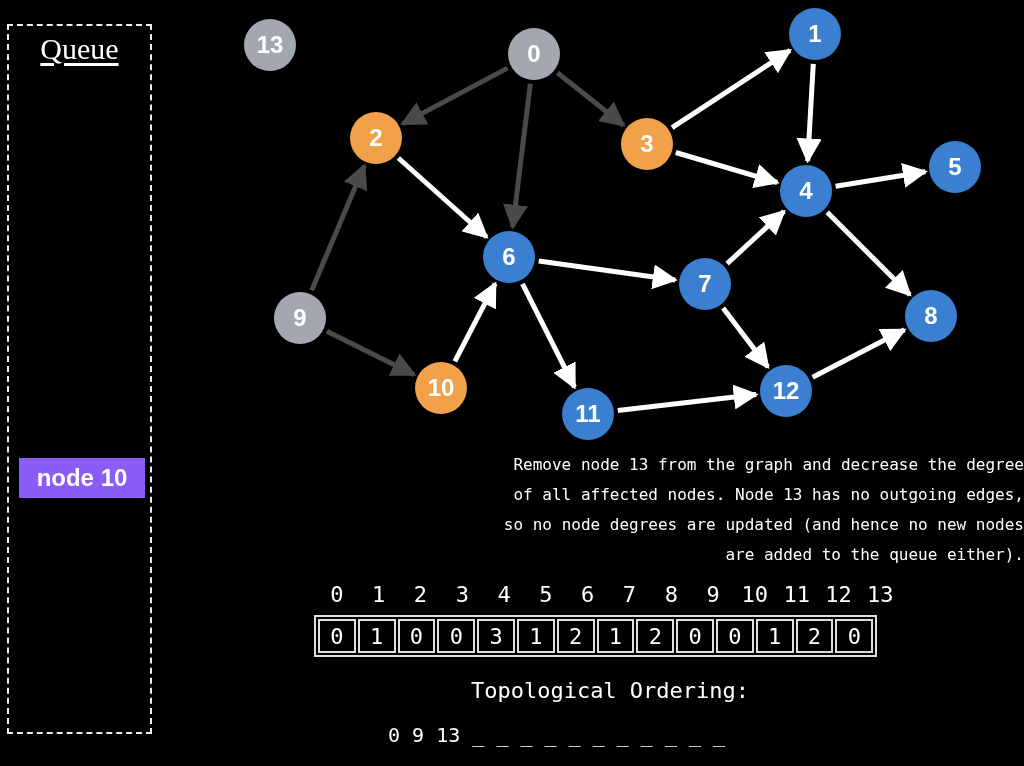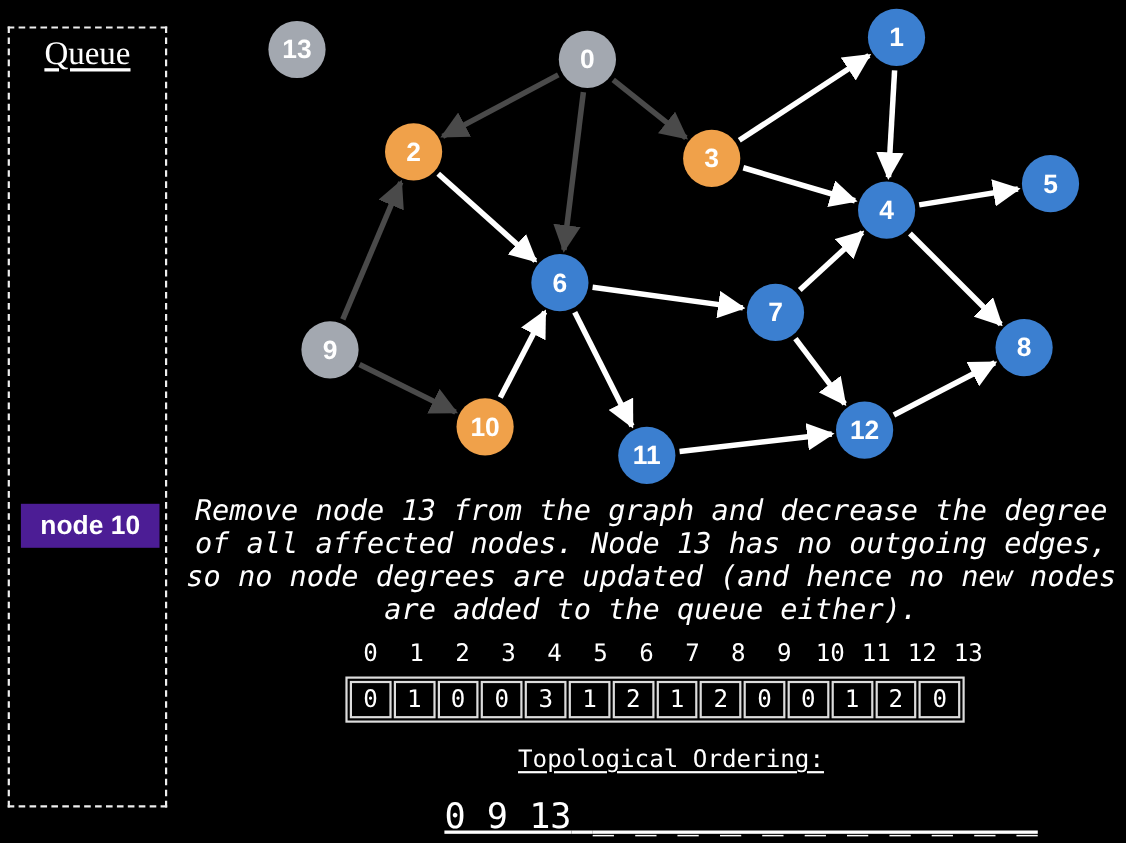--- a/index.html
+++ b/index.html
@@ -8,38 +8,38 @@
     position: absolute; left: 7px; top: 24px; width: 145px; height: 710px;
     border: 2px dashed #eee; box-sizing: border-box;
   }
   #queue-title {
     position: absolute; left: 0; right: 0; top: 6px; text-align: center;
     font-family: Liberation Serif, serif; font-size: 30px; text-decoration: underline;
     text-underline-offset: 4px; letter-spacing: 0px;
   }
   .queue-item {
     position: absolute; left: 10px; width: 126px; height: 40px;
-    background: #4c1d95; color: #fff; text-align: center; line-height: 40px;
+    background: #8b5cf6; color: #fff; text-align: center; line-height: 40px;
     font-family: "Liberation Sans", sans-serif; font-weight: bold; font-size: 24px;
   }
   #graph { position: absolute; left: 0; top: 0; width: 1024px; height: 450px; }
   .node-label { font-family: "Liberation Sans", sans-serif; font-weight: bold; font-size: 24px; fill: #fff; }
   #description {
-    position: absolute; left: 160px; width: 864px; top: 450px; text-align: center;
-    font-size: 26px; line-height: 30px; white-space: pre-line; font-style: italic;
+    position: absolute; left: 160px; width: 864px; top: 450px; text-align: right;
+    font-size: 16px; line-height: 30px; white-space: pre-line;
   }
   #degree-indices { position: absolute; left: 316px; top: 582px; display: flex; }
   #degree-indices span { width: 41.8px; text-align: center; font-size: 22px; }
   #degree-table { position: absolute; left: 314px; top: 615px; display: flex; border: 2px solid #ddd; padding: 2px; gap: 2px; }
   #degree-table span { width: 37.8px; height: 34px; border: 2px solid #ddd; box-sizing: border-box; display: flex; align-items: center; justify-content: center; font-size: 22px; }
   #topo-title {
     position: absolute; left: 360px; width: 500px; top: 678px; text-align: center;
-    font-size: 22px; text-decoration: underline; text-underline-offset: 4px;
+    font-size: 22px; text-underline-offset: 4px;
   }
-  #topo-row { position: absolute; left: 404px; top: 723px; font-size: 32px; white-space: pre; text-decoration: underline; }
+  #topo-row { position: absolute; left: 388px; top: 723px; font-size: 20px; white-space: pre; }
   #topo-blanks { letter-spacing: 0px; }
 </style>
 </head>
 <body>
 
 <div id="queue-box">
   <div id="queue-title">Queue</div>
   <div class="queue-item" style="top:432px">node 10</div>
 </div>
 

